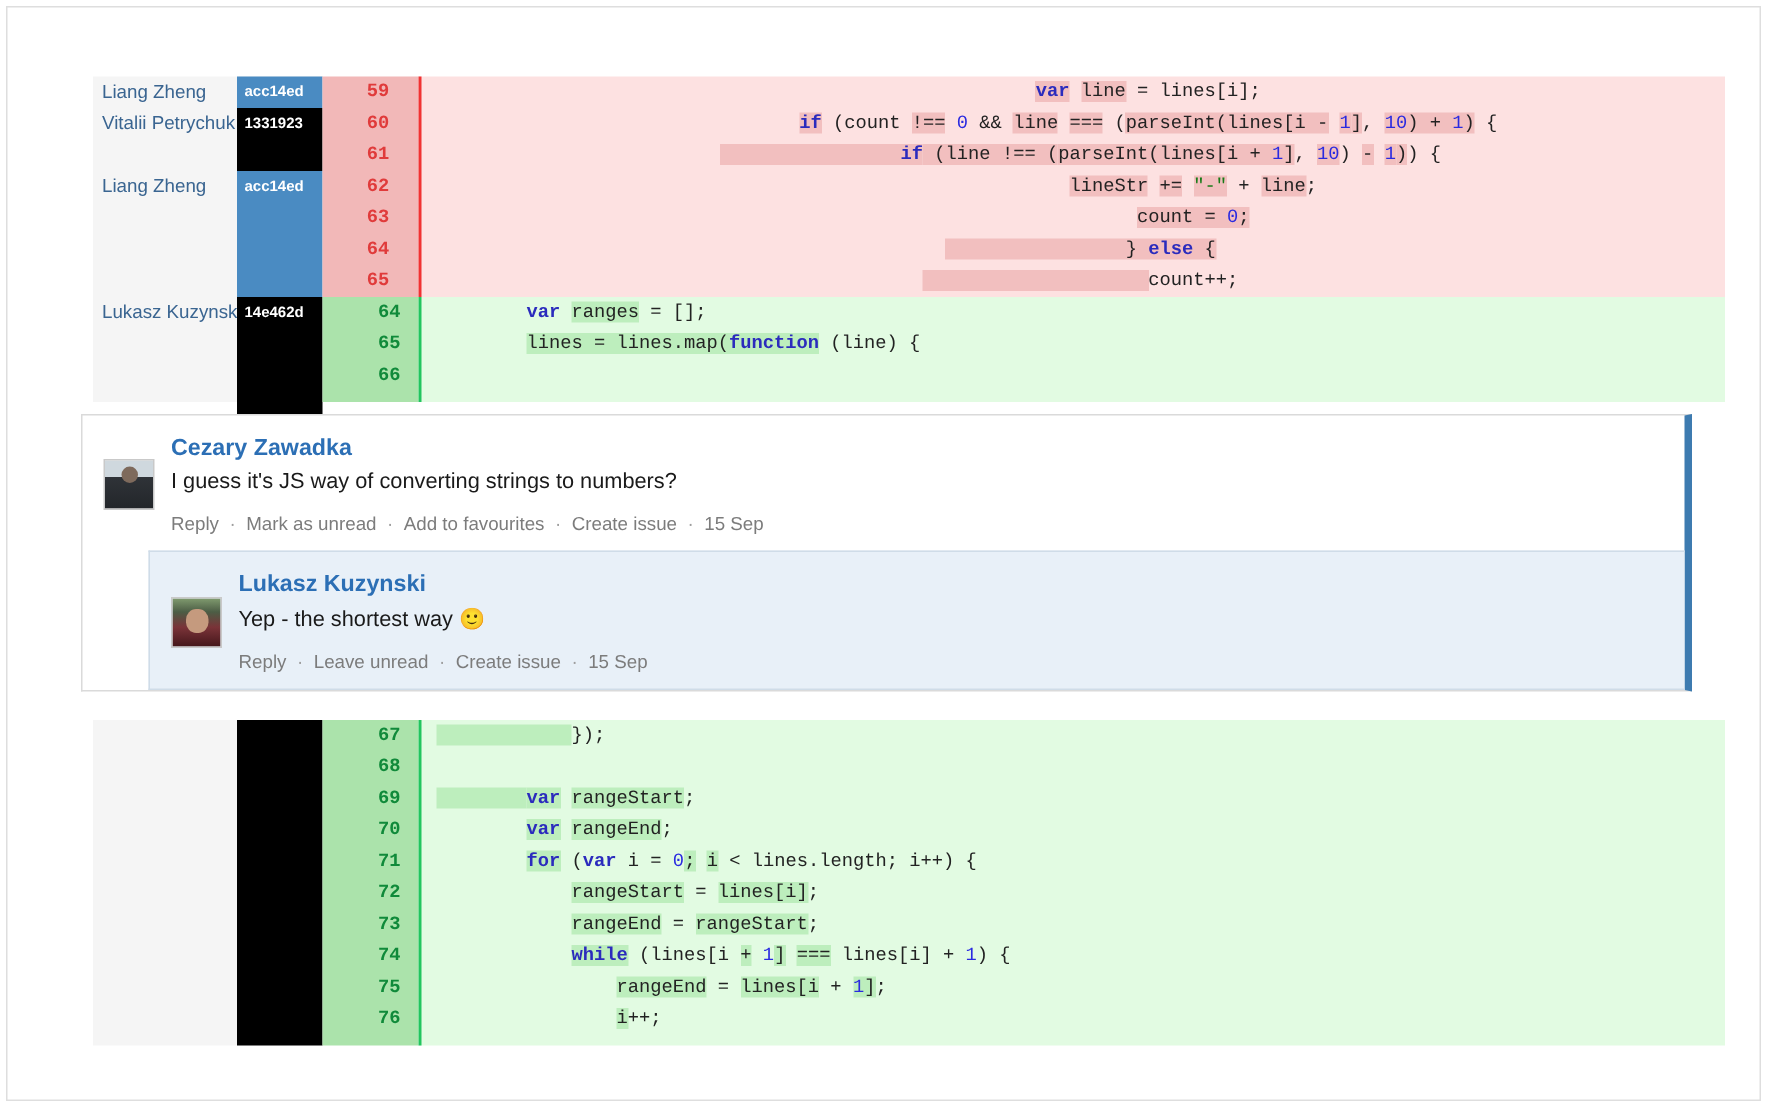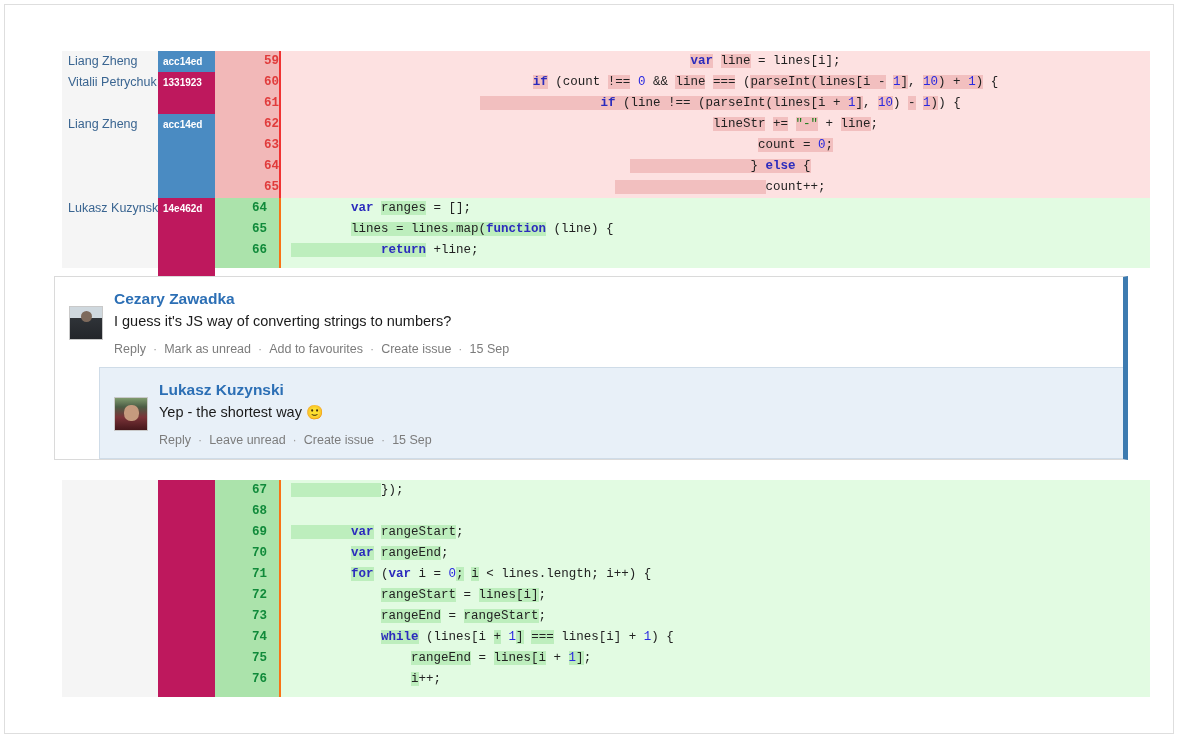--- a/index.html
+++ b/index.html
@@ -57,21 +57,21 @@
     left: 0; right: 0;
     box-sizing: border-box;
     color: #ffffff;
     font-family: "Liberation Sans", sans-serif;
     font-size: 10px;
     font-weight: bold;
     padding-left: 5px;
     line-height: 21px;
   }
   .commit-chip.tone-light { background: #4a8bc2; }
-  .commit-chip.tone-dark  { background: #be185d; }
+  .commit-chip.tone-dark  { background: #000000; }
 
   .col-lineno {
     width: 64px;
     flex: 0 0 64px;
     position: relative;
     font-size: 12.5px;
     font-weight: bold;
   }
   .lineno {
     height: 21px;
@@ -89,29 +89,29 @@
     line-height: 21px;
     font-size: 12.5px;
     white-space: pre;
     color: #222222;
     padding-left: 10px;
     box-sizing: border-box;
   }
 
   
   .del .col-lineno { background: #f2b8b8; color: #e03b3b; }
-  .del .lineno { padding-left: 10px; text-align: right; }
+  .del .lineno { padding-left: 10px; text-align: center; }
   .del .col-code { background: #fde1e1; border-left: 2px solid #f03232; text-align: center; }
   .del .hl { background: #f2bfbf; }
 
   
   .add .col-lineno { background: #abe3ab; color: #108a3a; }
   .add .lineno { padding-right: 12px; text-align: right; }
   .add .col-code { background: #e2fbe2; border-left: 2px solid #22a a22; }
-  .add .col-code { border-left: 2px solid #f97316; }
+  .add .col-code { border-left: 2px solid #22c55e; }
   .add .hl { background: #bdeebd; }
 
   
   .kw  { color: #2b2bbd; font-weight: bold; }
   .num { color: #2a2ae0; }
   .str { color: #177a17; }
 
   
   .comment-outer {
     position: absolute;
@@ -236,21 +236,20 @@
 
     <div class="col-lineno">
       <div class="lineno">64</div>
       <div class="lineno">65</div>
       <div class="lineno">66</div>
     </div>
 
     <div class="col-code">
       <div class="codeline"><span>        </span><span class="kw">var</span><span> </span><span class="hl">ranges</span><span> = [];</span></div>
       <div class="codeline"><span>        </span><span class="hl">lines = lines.map(</span><span class="kw hl">function</span><span> (line) {</span></div>
-      <div class="codeline"><span class="hl">            </span><span class="kw hl">return</span><span> +line;</span></div>
     </div>
   </div>
 
   <div class="comment-outer" style="top:271px;">
 
     <div class="comment">
       <div class="comment-row">
         <div class="avatar a1"></div>
         <div class="comment-body">
           <div class="comment-author">Cezary Zawadka</div>

